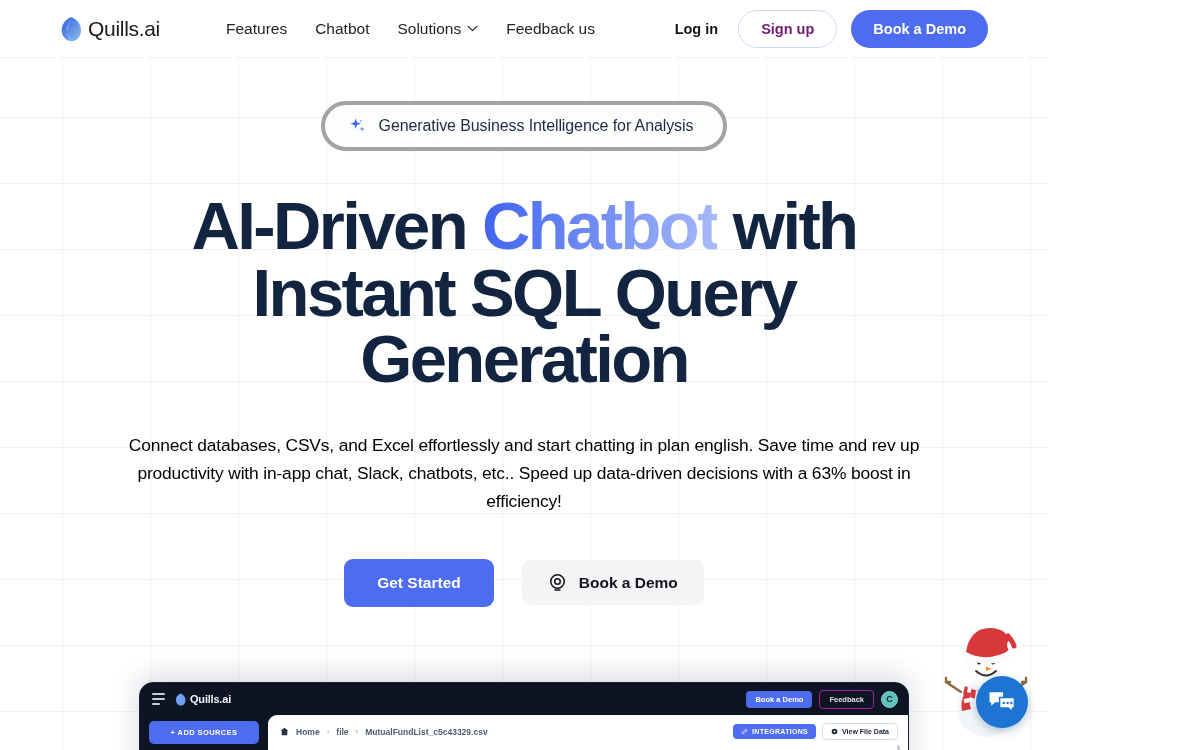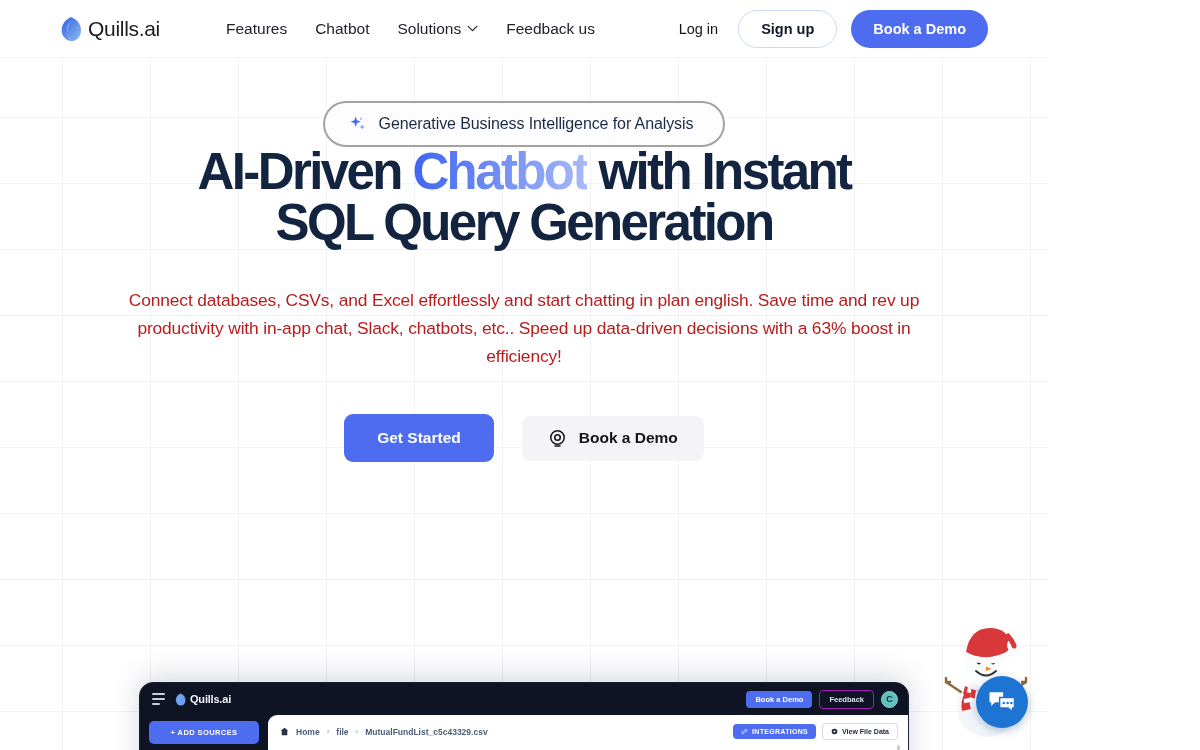--- a/index.html
+++ b/index.html
@@ -65,32 +65,32 @@
   }
   .chev {
     width: 11px; height: 7px; display:block;
   }
 
   .nav-right {
     margin-left: auto;
     display: flex; align-items: center; gap: 14px;
   }
   .login-link {
-    font-size: 14.5px; font-weight: 400; color: #15151a;
+    font-size: 14.5px; font-weight: 700; color: #15151a;
     cursor: pointer; margin-right: 6px;
   }
   .btn {
     border: none;
     cursor: pointer;
     font-family: inherit;
     white-space: nowrap;
   }
   .btn-signup {
     background: #ffffff;
-    color: #0f172a;
+    color: #701a75;
     border: 1px solid #cdd9fb;
     border-radius: 22px;
     padding: 10px 22px;
     font-size: 14.5px;
     font-weight: 700;
   }
   .btn-demo {
     background: #4d6cf0;
     color: #ffffff;
     border-radius: 22px;
@@ -103,57 +103,58 @@
   .hero {
     position: relative;
     z-index: 6;
     text-align: center;
     padding-top: 43px;
   }
   .pill {
     display: inline-flex;
     align-items: center;
     gap: 12px;
-    border: 2px solid #a3a3a3;
+    border: 4px solid #a3a3a3;
     background: #fdfdfe;
     border-radius: 26px;
     padding: 12px 30px 12px 24px;
     box-shadow: 0 1px 2px rgba(15,30,60,0.03);
     cursor: pointer;
   }
   .pill-label {
     font-size: 16px;
     color: #1c2b45;
     font-weight: 500;
     letter-spacing: -0.1px;
   }
   .sparkle { width: 18px; height: 18px; display: block; }
 
   .headline {
-    font-size: 51px;
+    margin-top: 42px;
+    font-size: 67px;
     line-height: 0.995;
     letter-spacing: -2.6px;
     font-weight: 700;
     color: #12243f;
     padding: 0 170px;
   }
   .headline .accent {
     background: linear-gradient(95deg, #3f63ef 0%, #7f99f4 62%, #a9bbf8 100%);
     -webkit-background-clip: text;
     background-clip: text;
     color: transparent;
     -webkit-text-fill-color: transparent;
   }
 
   .subhead {
     margin: 38px auto 0;
     width: 810px;
     font-size: 17.4px;
     line-height: 28px;
-    color: #b91c1c;
+    color: #000000;
     letter-spacing: -0.15px;
   }
 
   .cta-row {
     margin-top: 44px;
     display: flex;
     justify-content: center;
     align-items: center;
     gap: 28px;
   }

